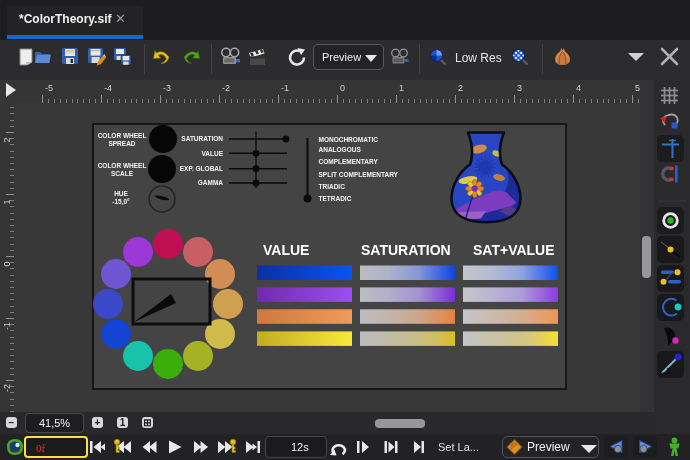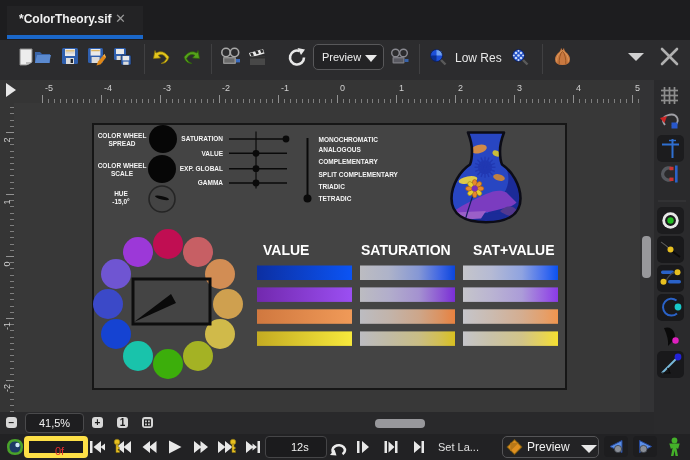--- a/index.html
+++ b/index.html
@@ -42,22 +42,22 @@
 #zoomrow { left:0; top:412px; width:654px; height:22px; background:#29292b; }
 #panelbot { left:654px; top:412px; width:36px; height:22px; background:#2a2a2c; }
 #hthumb { left:375px; top:419px; width:50px; height:9px; background:#97979b; border-radius:4px; }
 #timebar { left:0; top:434px; width:690px; height:26px; background:#222224; }
 .sqbtn { position:absolute; width:11px; height:11px; background:#d8d8d8; border-radius:3px;
   color:#1a1a1a; font-size:10px; font-weight:bold; text-align:center; line-height:11px; }
 #zoomfield { left:25px; top:413px; width:59px; height:20px; background:#1e1e20;
   border:1px solid #4a4a4c; border-radius:4px; color:#f0f0f0; font-size:11px;
   text-align:center; line-height:18px; }
 #framefield { left:24px; top:436px; width:64px; height:22px; background:#1b1b1d;
-  border:5px solid #fde047; border-radius:4px; color:#e03030; font-size:11px;
-  line-height:20px; padding-left:26px; }
+  border:2px solid #fde047; border-radius:4px; color:#e03030; font-size:11px;
+  line-height:20px; padding-left:10px;font-family:Liberation Serif, serif; }
 #timefield { left:265px; top:436px; width:62px; height:22px; background:#1b1b1d;
   border:1px solid #454547; border-radius:4px; color:#f0f0f0; font-size:11px;
   line-height:20px; padding-left:25px; }
 #setla { left:438px; top:441px; font-size:11px; color:#e0e0e0; }
 #clamped { left:502px; top:436px; width:97px; height:22px; background:#232325;
   border:1px solid #555557; border-radius:5px; color:#f0f0f0; font-size:12px; }
 .bluebox { position:absolute; top:436px; width:24px; height:21px; background:#1d1d1f; border-radius:4px; }
 </style>
 </head>
 <body>

